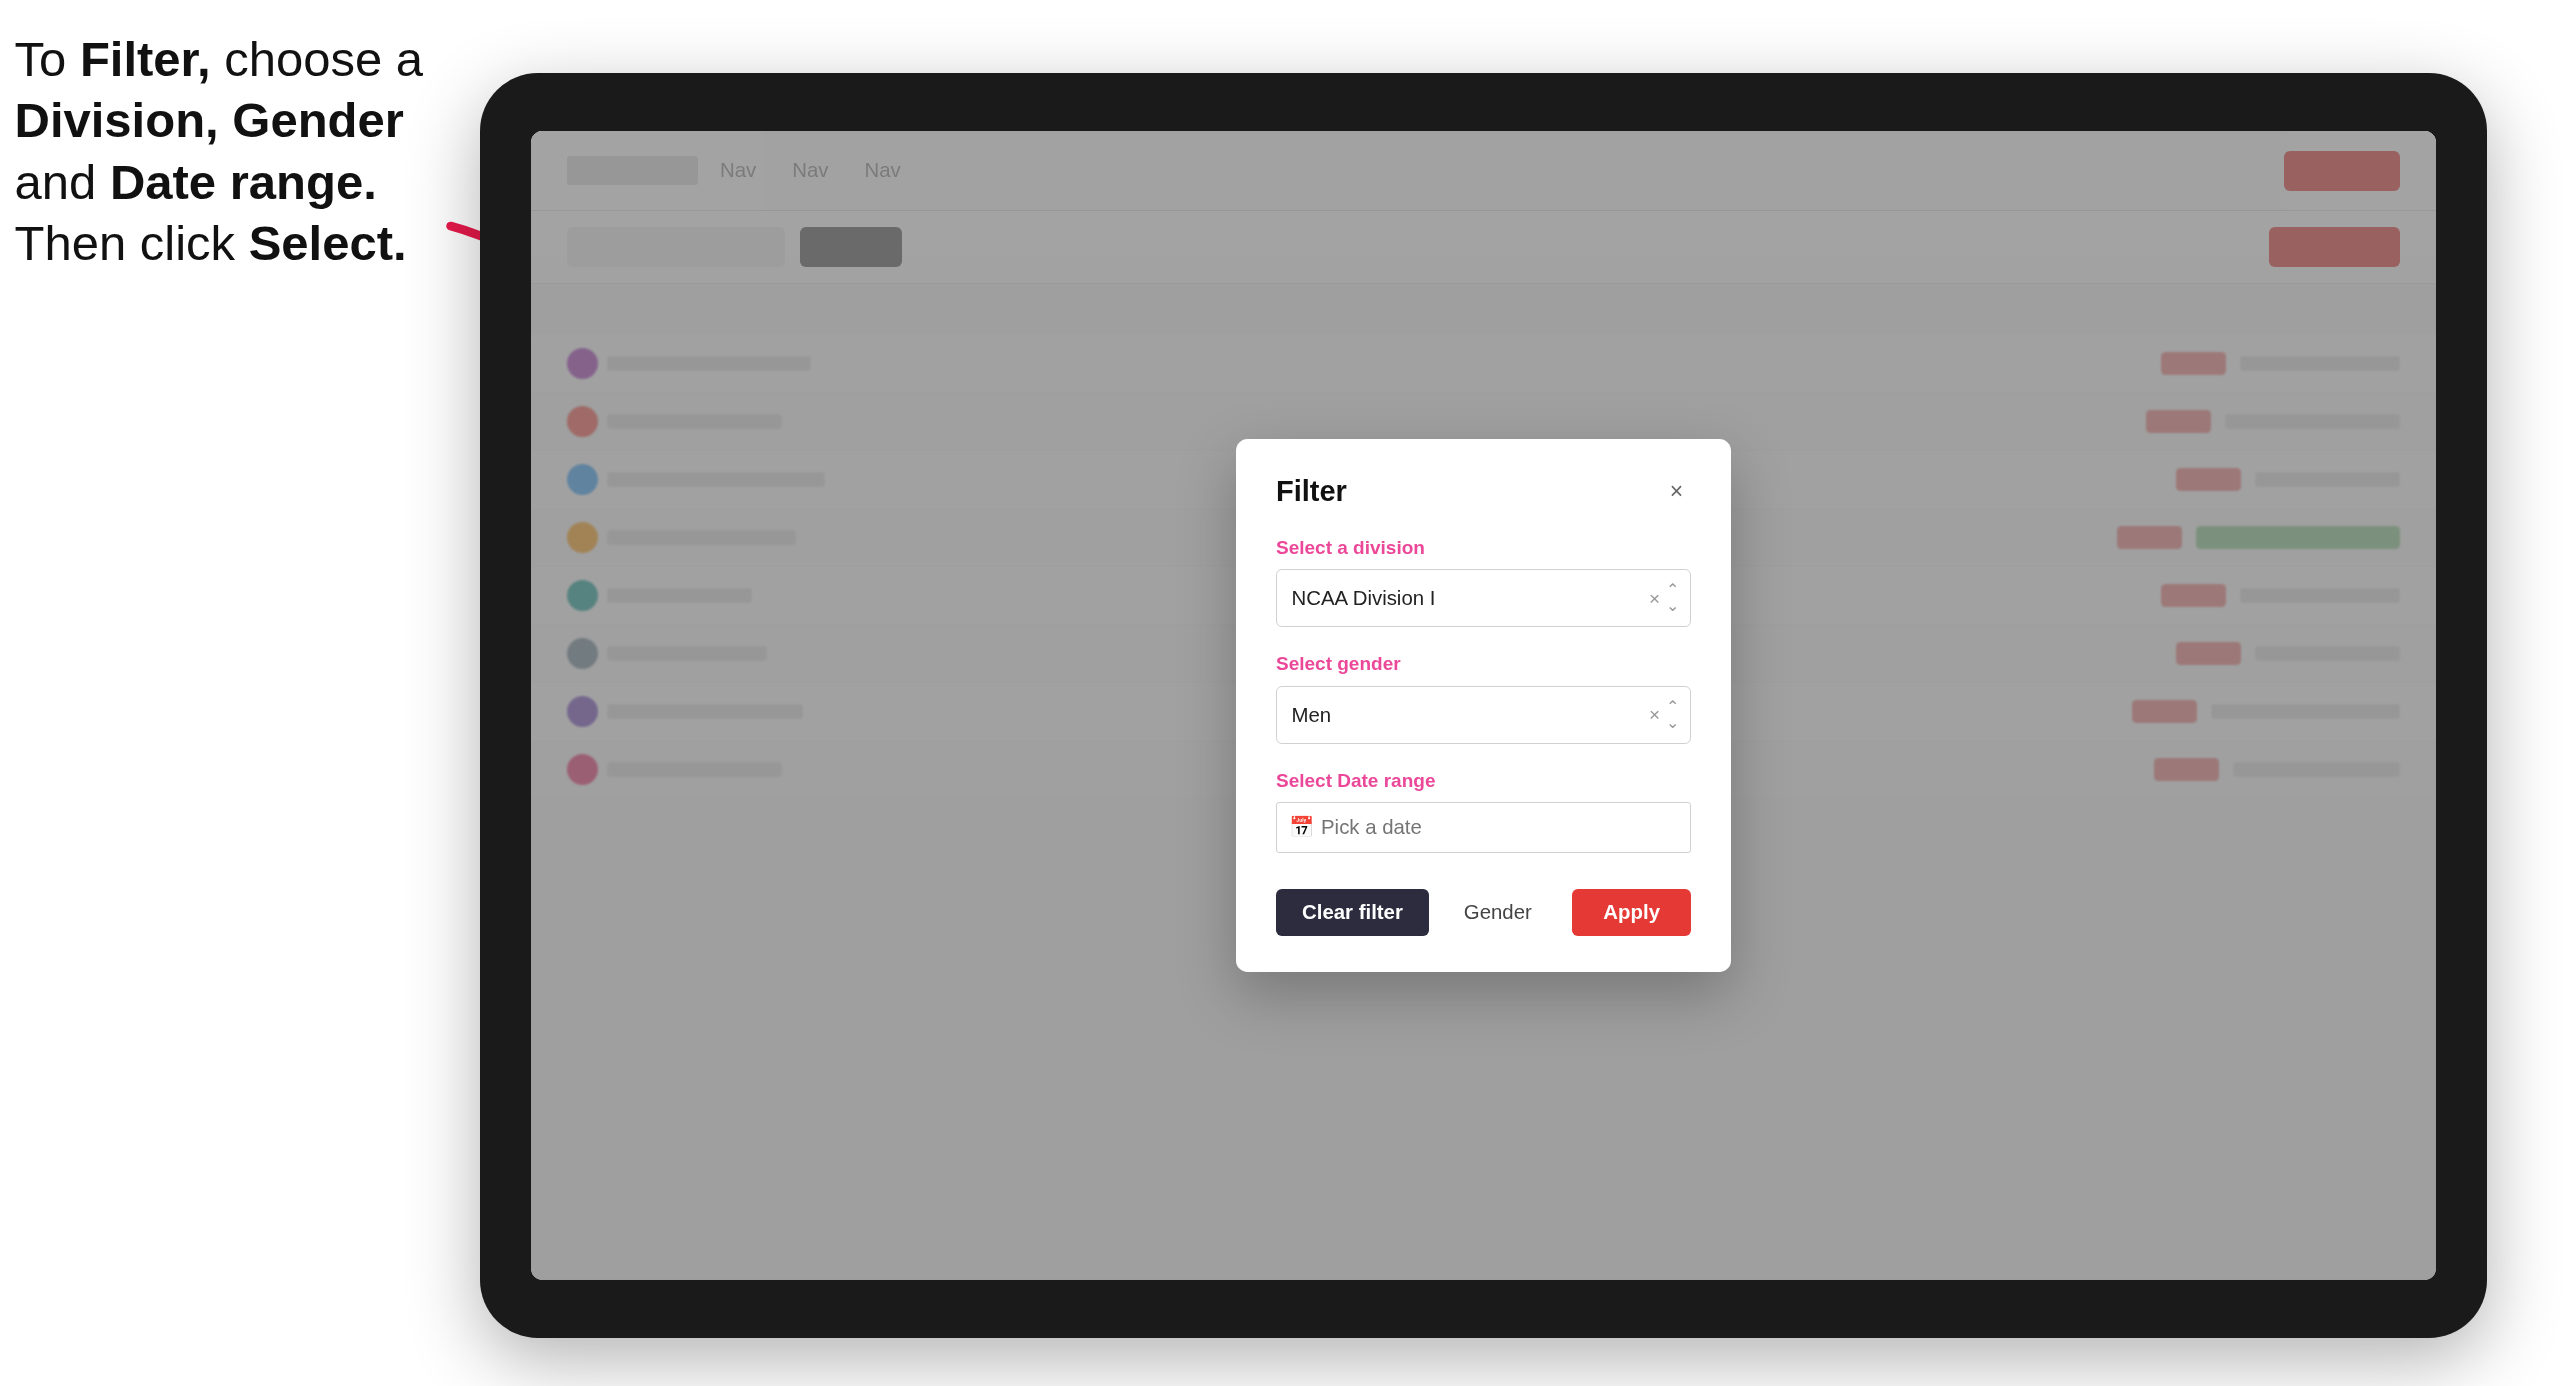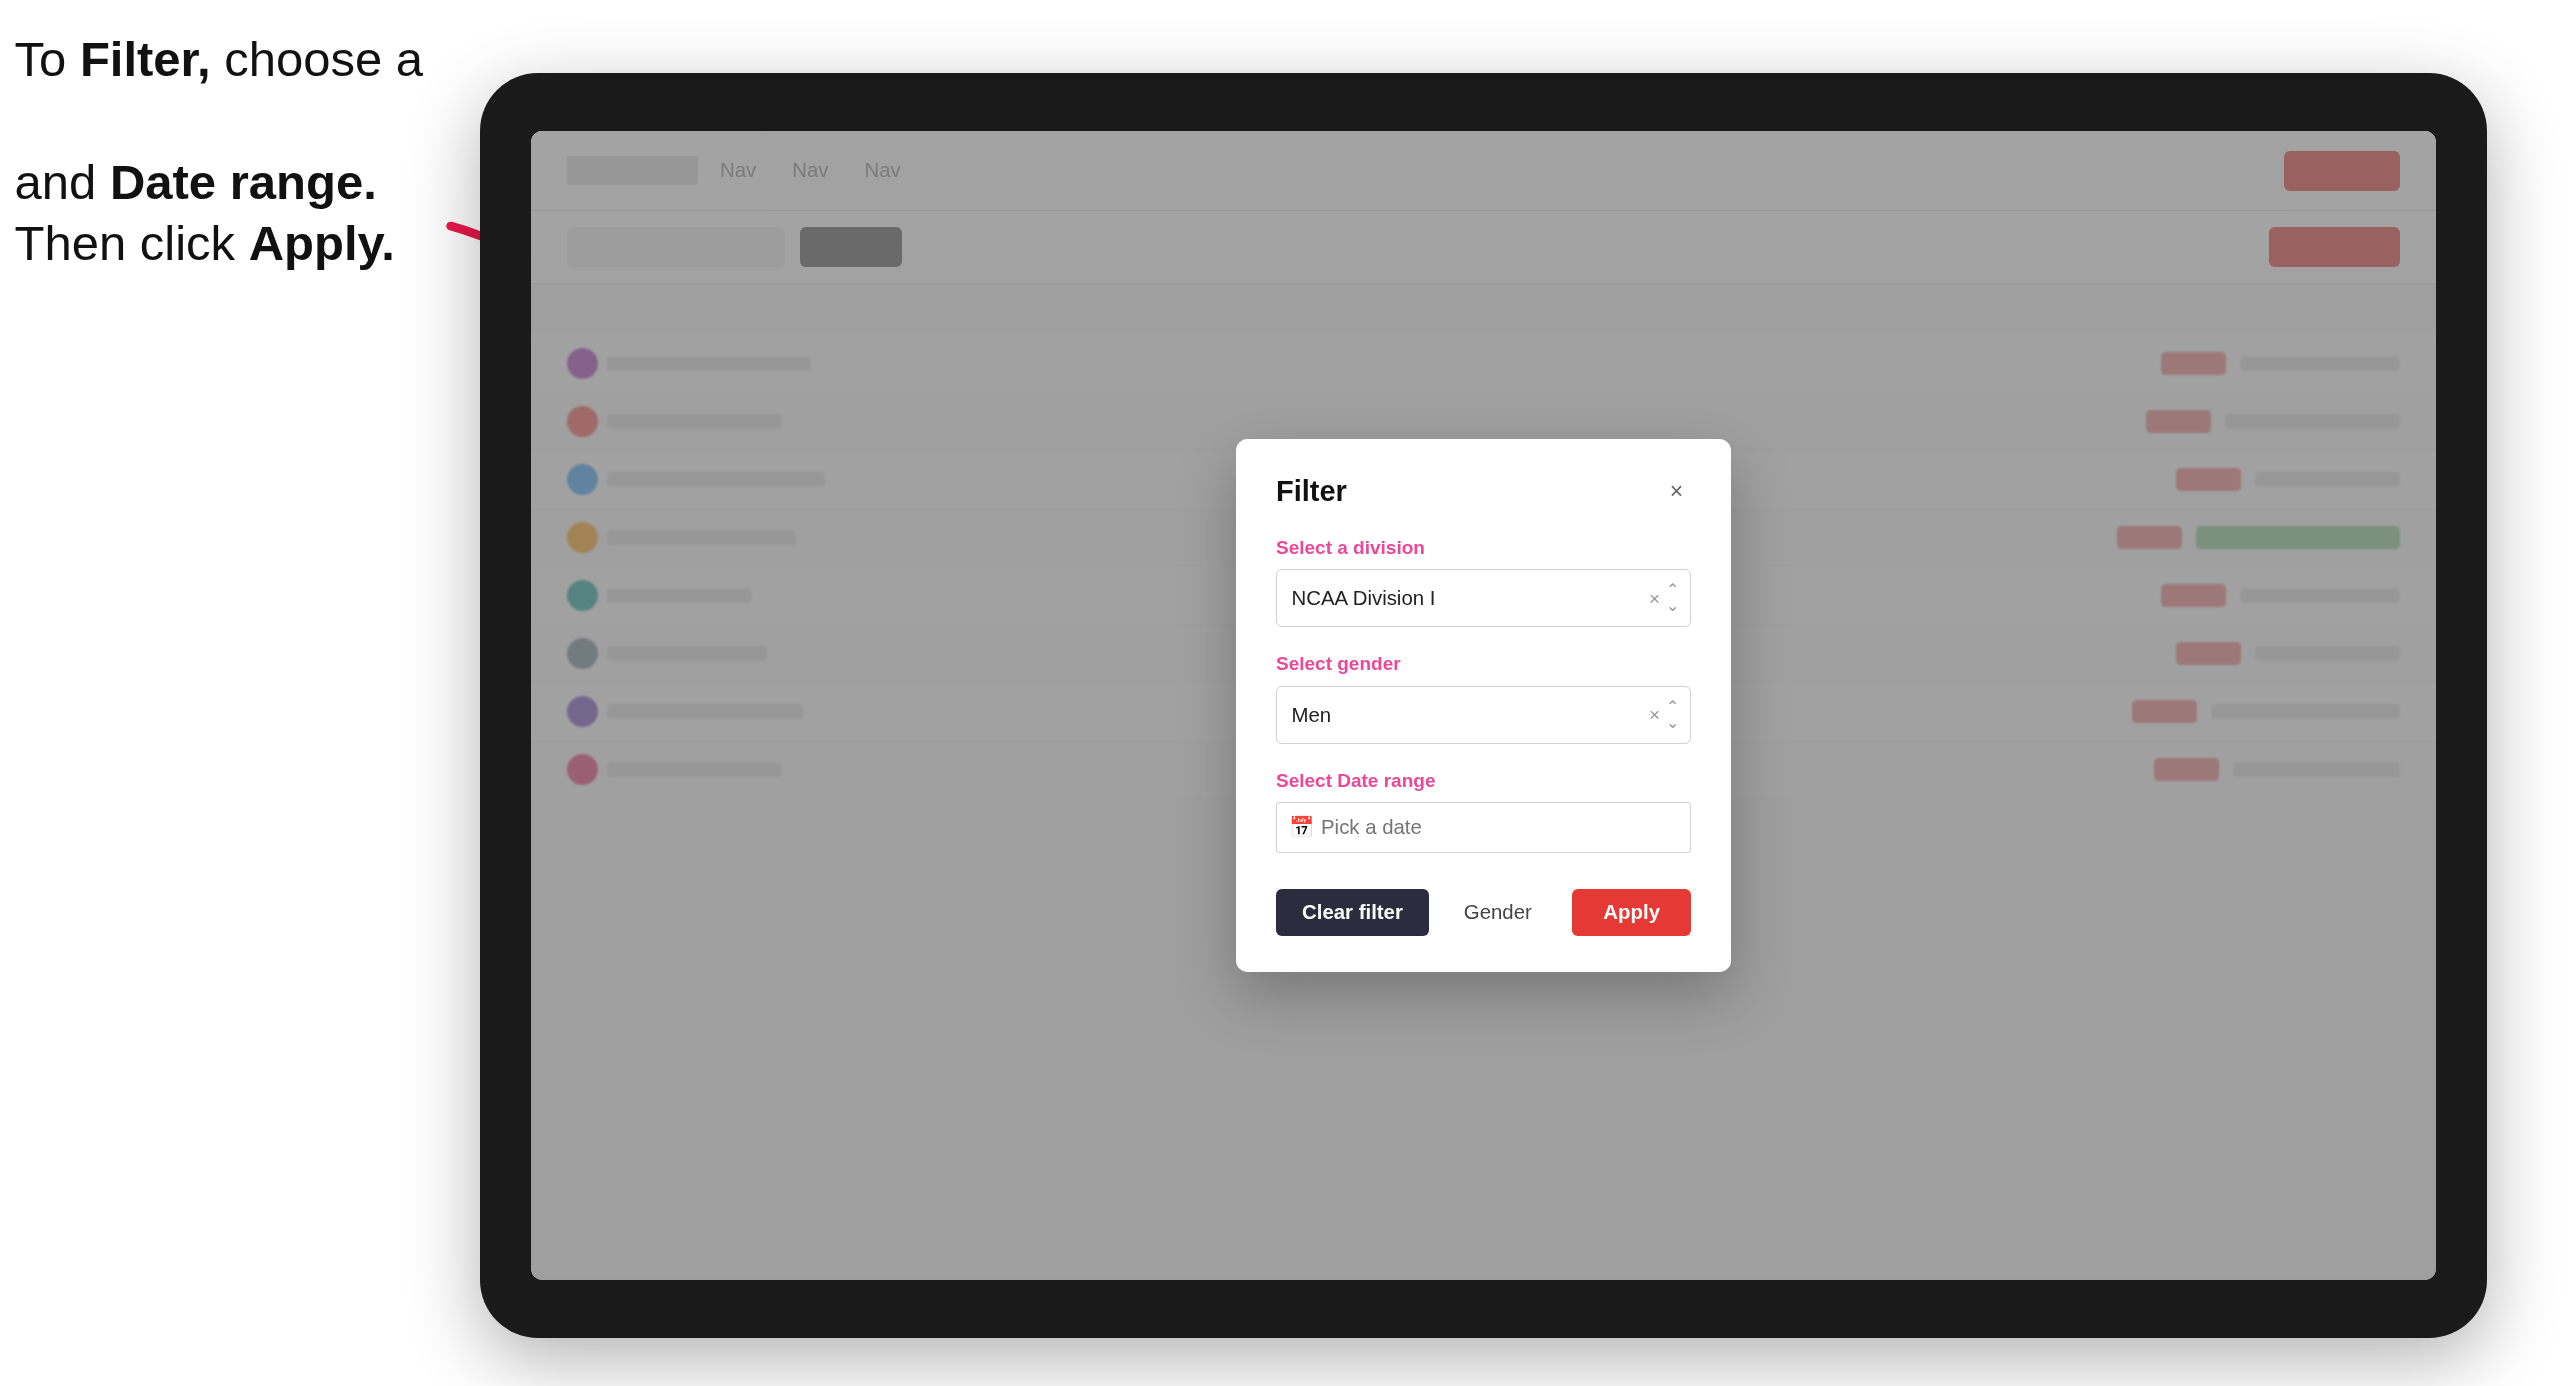--- a/index.html
+++ b/index.html
@@ -372,23 +372,23 @@
       background: #4caf50;
       border-radius: 4.4px;
       opacity: 0.7;
     }
   </style>
 </head>
 <body>
 
 <div class="instruction-text">
   <span>To <span class="bold">Filter,</span> choose a</span><br>
-  <br>
+  <span class="bold">Division, Gender</span><br>
   <span>and <span class="bold">Date range.</span></span><br>
-  <span>Then click <span class="bold">Apply.</span></span>
+  <span>Then click <span class="bold">Select.</span></span>
 </div>
 
 <div class="arrow-container">
   <svg viewBox="0 0 700 500" fill="none" xmlns="http://www.w3.org/2000/svg">
     <path d="M 60 30 Q 250 80 600 430" stroke="#e8194b" stroke-width="12" fill="none" stroke-linecap="round"></path>
     <polygon points="580,390 620,450 550,440" fill="#e8194b"></polygon>
   </svg>
 </div>
 
 <div class="tablet-frame">

